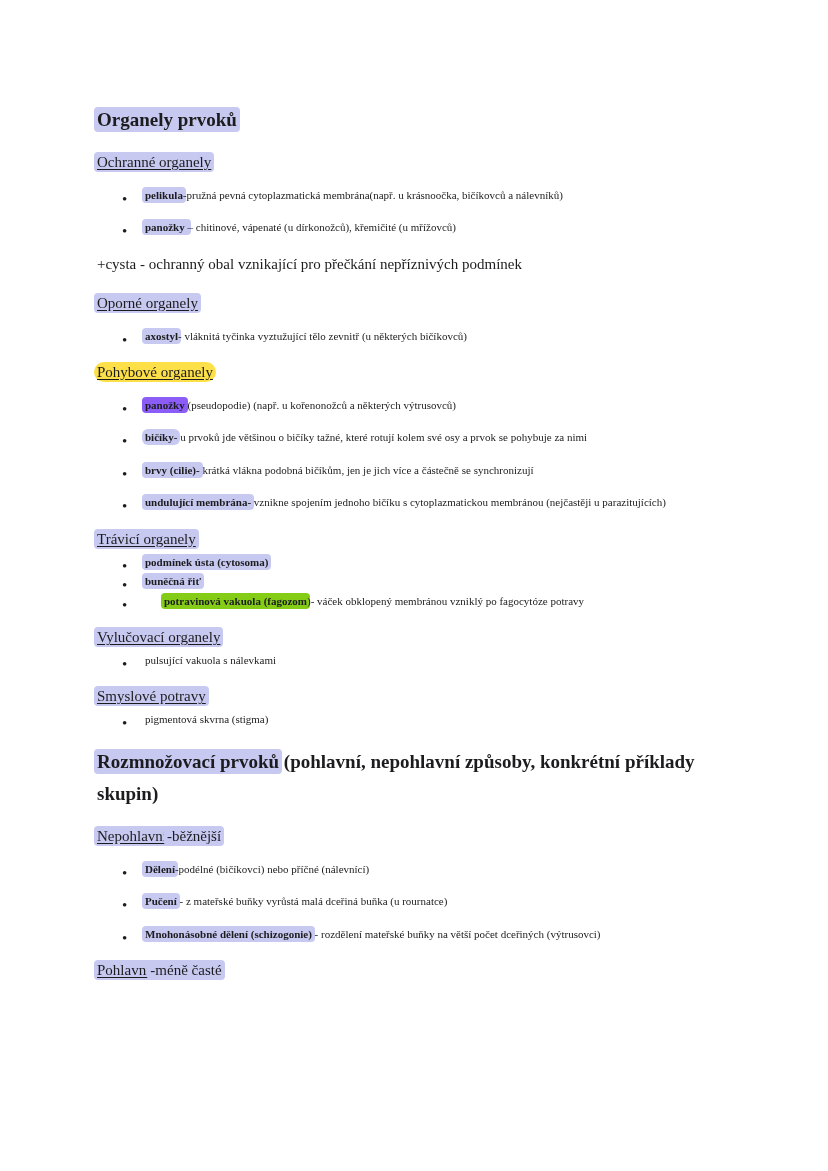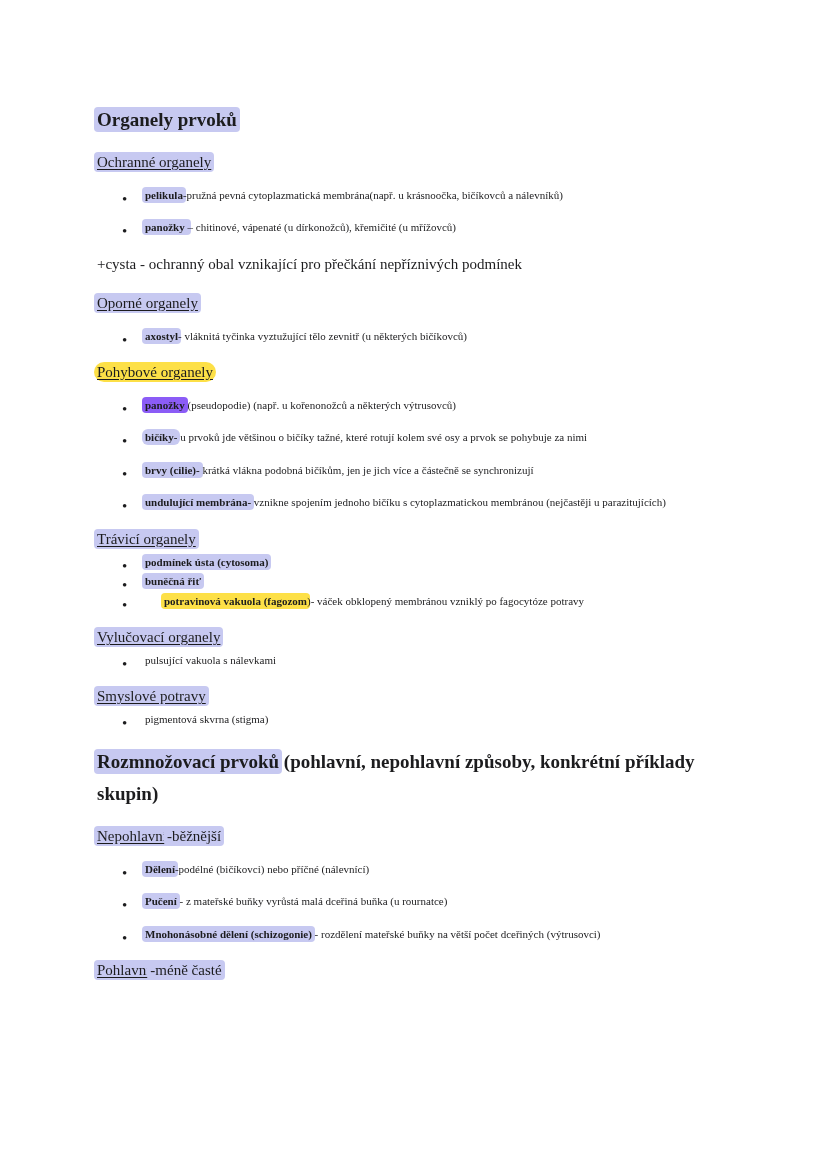--- a/index.html
+++ b/index.html
@@ -93,21 +93,21 @@
     <ul class="block-list loose">
       <li><span class="run-b run-hl" style="background: #8b5cf6;">panožky</span><span> (pseudopodie) (např. u kořenonožců a některých výtrusovců)</span></li>
       <li><span class="run-b run-hl" style="background: rgb(199, 201, 241); border-radius: 6px;">bičíky-</span><span> u prvoků jde většinou o bičíky tažné, které rotují kolem své osy a prvok se pohybuje za nimi</span></li>
       <li><span class="run-b run-hl" style="background: rgb(199, 201, 241);">brvy (cilie)-</span><span> krátká vlákna podobná bičíkům, jen je jich více a částečně se synchronizují</span></li>
       <li><span class="run-b run-hl" style="background: rgb(199, 201, 241);">undulující membrána-</span><span> vznikne spojením jednoho bičíku s cytoplazmatickou membránou (nejčastěji u parazitujících)</span></li>
     </ul>
     <div class="block-heading tight"><span class="run-u run-hl" style="background: rgb(199, 201, 241);">Trávicí organely</span></div>
     <ul class="block-list tight">
       <li><span class="run-b run-hl" style="background: rgb(199, 201, 241);">podmínek ústa (cytosoma)</span></li>
       <li><span class="run-b run-hl" style="background: rgb(199, 201, 241);">buněčná řiť</span></li>
-      <li><span class="run-b run-hl" style="background: #fde047; margin-left: 16px;">potravinová vakuola (fagozom</span><span>)- váček obklopený membránou vzniklý po fagocytóze potravy</span></li>
+      <li><span class="run-b run-hl" style="background: #84cc16; margin-left: 16px;">potravinová vakuola (fagozom</span><span>)- váček obklopený membránou vzniklý po fagocytóze potravy</span></li>
     </ul>
     <div class="block-heading tight"><span class="run-u run-hl" style="background: rgb(199, 201, 241);">Vylučovací organely</span></div>
     <ul class="block-list tight">
       <li><span>pulsující vakuola s nálevkami</span></li>
     </ul>
     <div class="block-heading tight"><span class="run-u run-hl" style="background: rgb(199, 201, 241);">Smyslové potravy</span></div>
     <ul class="block-list tight">
       <li><span>pigmentová skvrna (stigma)</span></li>
     </ul>
     <div class="block-title"><span class="run-hl" style="background: rgb(199, 201, 241);">Rozmnožovací prvoků</span><span> (pohlavní, nepohlavní způsoby, konkrétní příklady skupin)</span></div>

